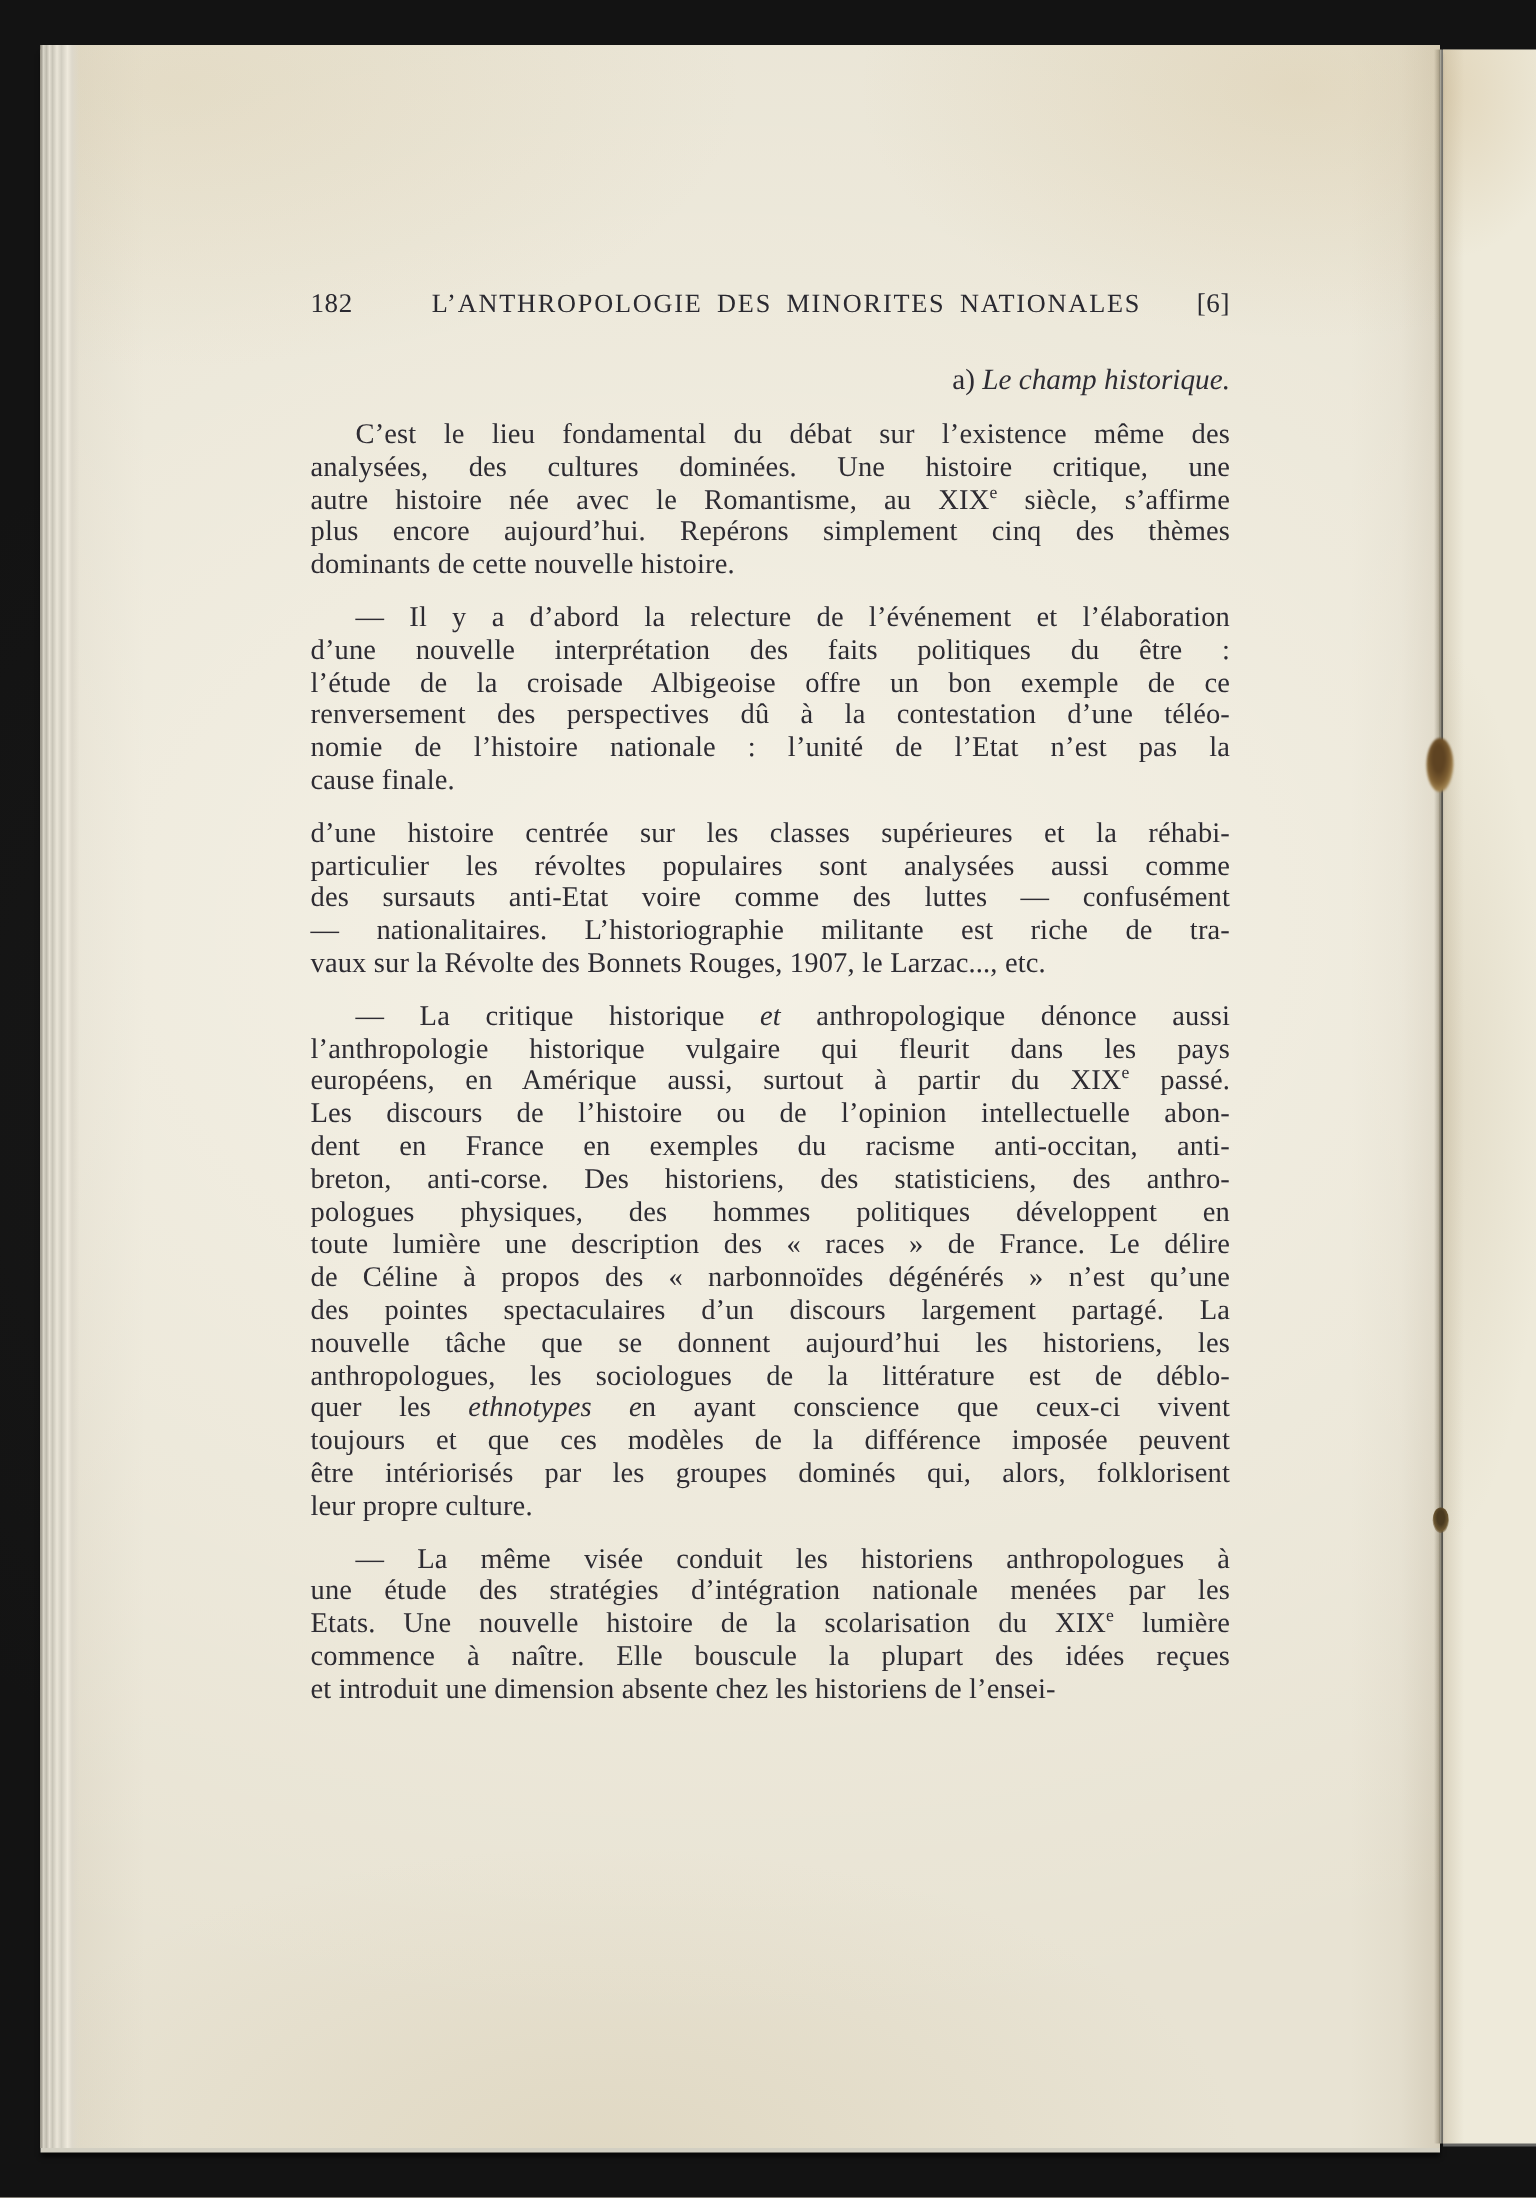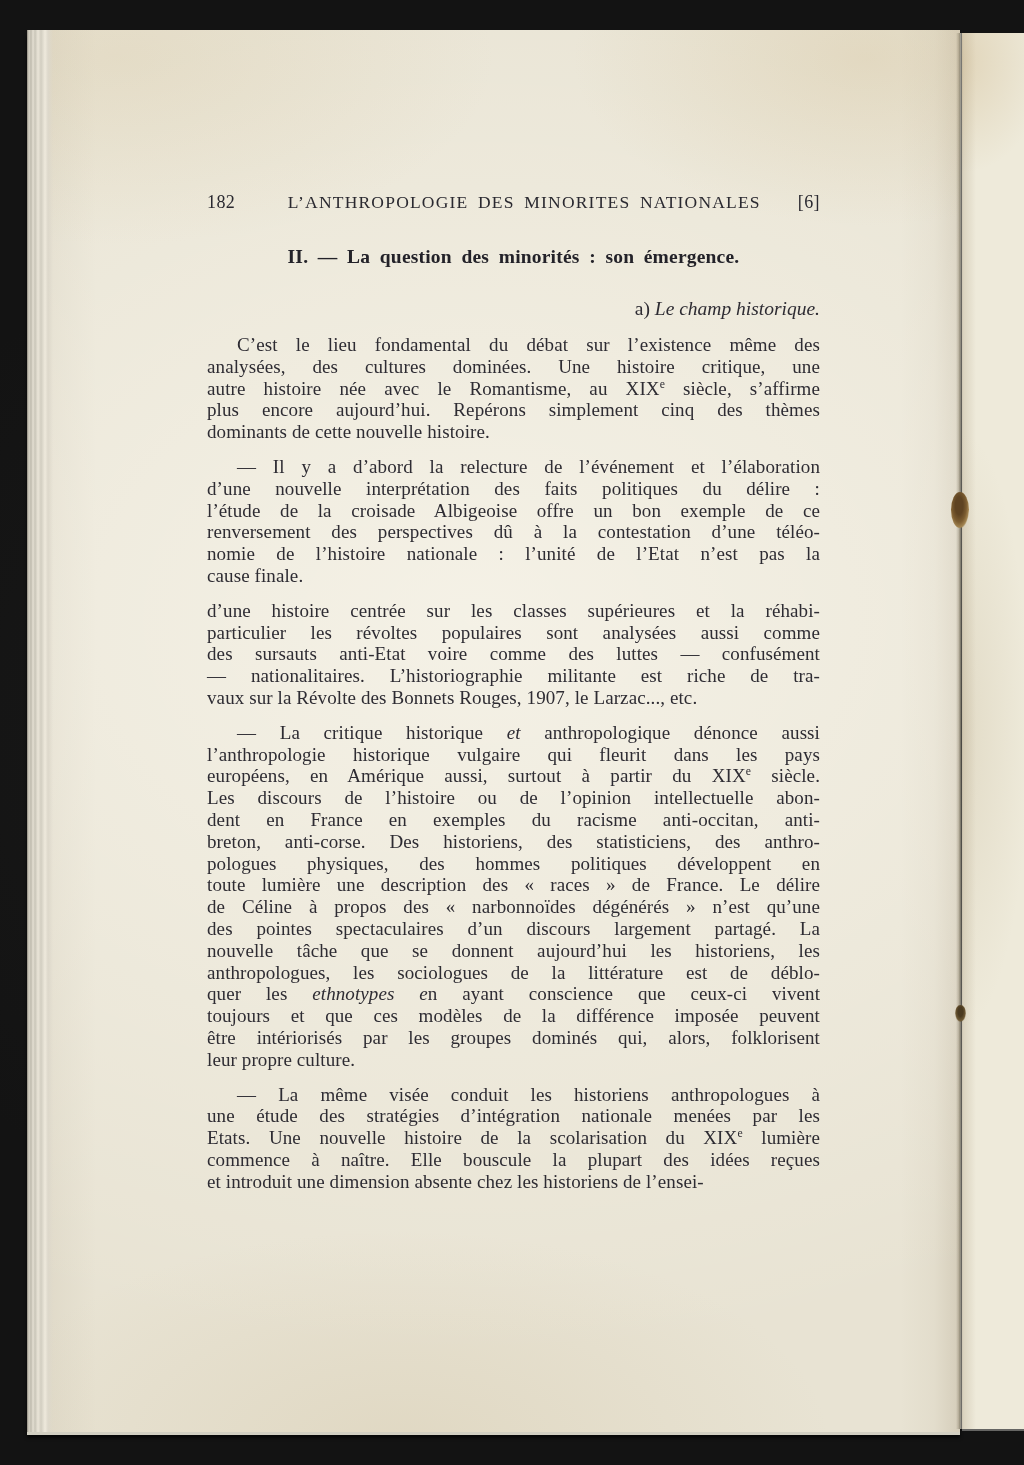--- a/index.html
+++ b/index.html
@@ -105,54 +105,53 @@
 <div class="page">
   <div class="stack-edges"></div>
 
   <div class="text-column">
     <div class="running-header">
       <span class="num">182</span>
       <span class="title">L’ANTHROPOLOGIE DES MINORITES NATIONALES</span>
       <span class="folio">[6]</span>
     </div>
 
-    <h2 class="section-heading">II. — La question des minorités : son émergence.</h2>
 
     <div class="subsection">
       <span class="marker">a)</span>
       <span class="sub-title">Le champ historique.</span>
     </div>
 
     <div class="page-body">
         <div class="para">
           <div class="line first"><span>C’est le lieu fondamental du débat sur l’existence même des</span></div>
           <div class="line"><span>analysées, des cultures dominées. Une histoire critique, une</span></div>
           <div class="line"><span>autre histoire née avec le Romantisme, au XIX</span><sup>e</sup><span> siècle, s’affirme</span></div>
           <div class="line"><span>plus encore aujourd’hui. Repérons simplement cinq des thèmes</span></div>
           <div class="line last"><span>dominants de cette nouvelle histoire.</span></div>
         </div>
         <div class="para">
           <div class="line first"><span>— Il y a d’abord la relecture de l’événement et l’élaboration</span></div>
-          <div class="line"><span>d’une nouvelle interprétation des faits politiques du délire :</span></div>
+          <div class="line"><span>d’une nouvelle interprétation des faits politiques du être :</span></div>
           <div class="line"><span>l’étude de la croisade Albigeoise offre un bon exemple de ce</span></div>
           <div class="line"><span>renversement des perspectives dû à la contestation d’une téléo-</span></div>
           <div class="line"><span>nomie de l’histoire nationale : l’unité de l’Etat n’est pas la</span></div>
           <div class="line last"><span>cause finale.</span></div>
         </div>
         <div class="para">
           <div class="line"><span>d’une histoire centrée sur les classes supérieures et la réhabi-</span></div>
           <div class="line"><span>particulier les révoltes populaires sont analysées aussi comme</span></div>
           <div class="line"><span>des sursauts anti-Etat voire comme des luttes — confusément</span></div>
           <div class="line"><span>— nationalitaires. L’historiographie militante est riche de tra-</span></div>
           <div class="line last"><span>vaux sur la Révolte des Bonnets Rouges, 1907, le Larzac..., etc.</span></div>
         </div>
         <div class="para">
           <div class="line first"><span>— La critique historique </span><span class="it">et</span><span> anthropologique dénonce aussi</span></div>
           <div class="line"><span>l’anthropologie historique vulgaire qui fleurit dans les pays</span></div>
-          <div class="line"><span>européens, en Amérique aussi, surtout à partir du XIX</span><sup>e</sup><span> siècle.</span></div>
+          <div class="line"><span>européens, en Amérique aussi, surtout à partir du XIX</span><sup>e</sup><span> passé.</span></div>
           <div class="line"><span>Les discours de l’histoire ou de l’opinion intellectuelle abon-</span></div>
           <div class="line"><span>dent en France en exemples du racisme anti-occitan, anti-</span></div>
           <div class="line"><span>breton, anti-corse. Des historiens, des statisticiens, des anthro-</span></div>
           <div class="line"><span>pologues physiques, des hommes politiques développent en</span></div>
           <div class="line"><span>toute lumière une description des « races » de France. Le délire</span></div>
           <div class="line"><span>de Céline à propos des « narbonnoïdes dégénérés » n’est qu’une</span></div>
           <div class="line"><span>des pointes spectaculaires d’un discours largement partagé. La</span></div>
           <div class="line"><span>nouvelle tâche que se donnent aujourd’hui les historiens, les</span></div>
           <div class="line"><span>anthropologues, les sociologues de la littérature est de déblo-</span></div>
           <div class="line"><span>quer les </span><span class="it">ethnotypes e</span><span>n ayant conscience que ceux-ci vivent</span></div>

